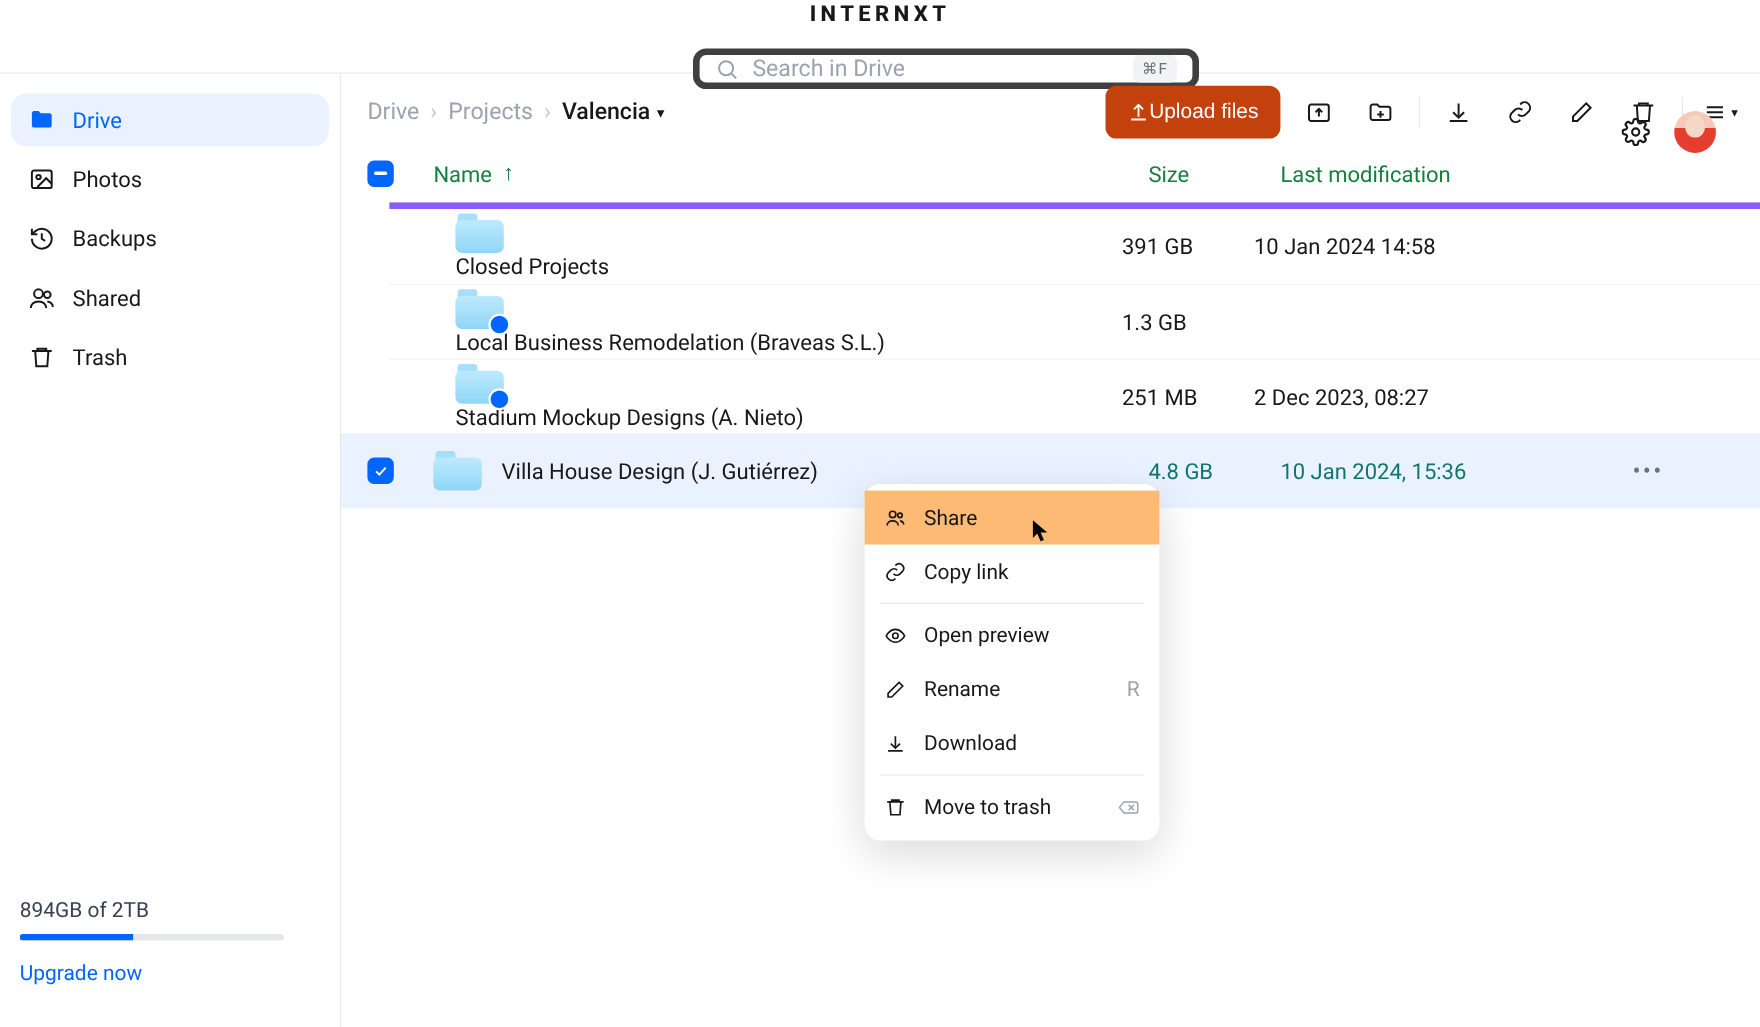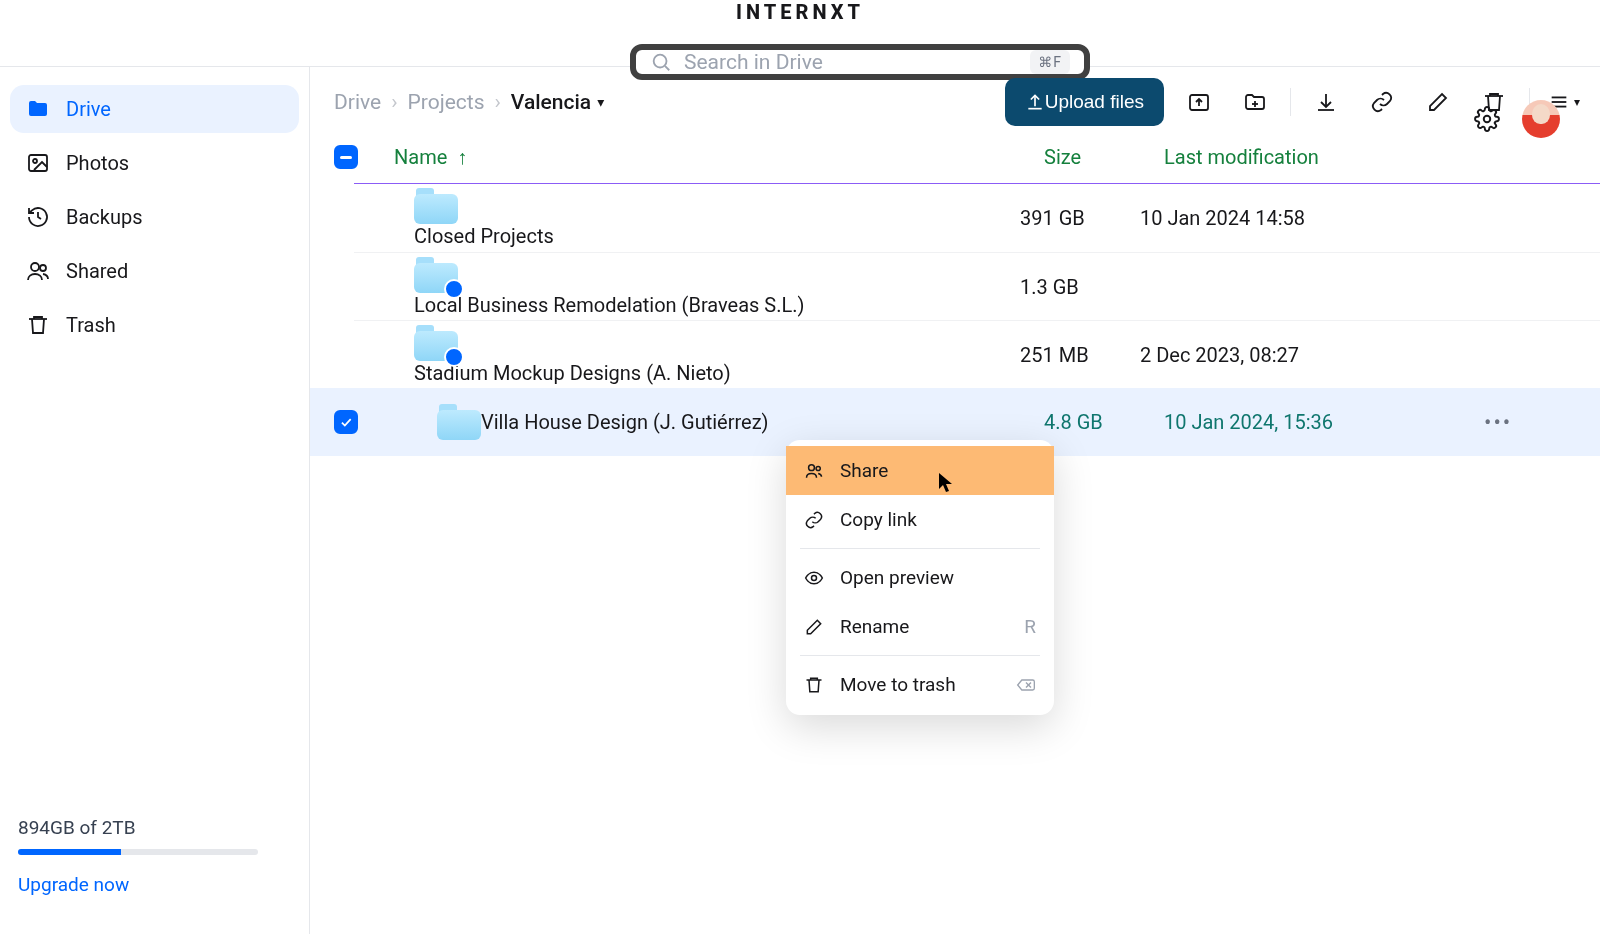--- a/index.html
+++ b/index.html
@@ -27,43 +27,43 @@
   .storage .upgrade { margin-top:18px; color:#0066FF; font-size:19px; cursor:pointer; }
 
   .main { flex:1; display:flex; flex-direction:column; }
   .toolbar { height:70px; display:flex; align-items:center; padding:0 20px 0 24px; }
   .crumbs { display:flex; align-items:center; gap:10px; font-size:21px; }
   .crumbs .muted { color:#9CA3AF; }
   .crumbs .sep { color:#C4C7CD; }
   .crumbs .current { color:#18181B; font-weight:500; display:flex; align-items:center; gap:6px;}
   .chev { color:#18181B; font-size:14px;}
   .toolbar .spacer { flex:1; }
-  .upload-btn { background:#0c4a6e; color:#fff; border:none; border-radius:10px; height:48px; padding:0 20px; font-size:19px; font-weight:500; display:flex; align-items:center; gap:0; cursor:pointer;}
+  .upload-btn { background:#c2410c; color:#fff; border:none; border-radius:10px; height:48px; padding:0 20px; font-size:19px; font-weight:500; display:flex; align-items:center; gap:0; cursor:pointer;}
   .icon-btn { width:34px; height:34px; display:flex; align-items:center; justify-content:center; cursor:pointer; color:#18181B;}
   .toolbar-group { display:flex; align-items:center; gap:22px; margin-left:18px; }
   .vdiv { width:1px; height:28px; background:#E5E7EB; margin-left:18px;}
 
   .header-row { display:grid; grid-template-columns: 60px 650px 120px 320px 40px; align-items:center; padding:8px 20px 14px 24px; color:#15803d; font-size:20px; }
   .header-row .name { display:flex; align-items:center; gap:10px; }
   .checkbox { width:24px; height:24px; border-radius:6px; border:2px solid #D1D5DB; background:#fff;}
   .checkbox.mixed { background:#0066FF; border-color:#0066FF; display:flex; align-items:center; justify-content:center;}
   .checkbox.mixed::after{ content:""; width:12px; height:3px; background:#fff; border-radius:2px;}
   .checkbox.checked { background:#0066FF; border-color:#0066FF; display:flex; align-items:center; justify-content:center;}
 
   .row { display:grid; grid-template-columns: 60px 650px 120px 320px 40px; align-items:center; height:68px; padding:0 20px 0 24px; font-size:20px; border-top:1px solid #F0F1F3;}
-  .row .namecell { display:flex; align-items:center; margin-left:43px;}
+  .row .namecell { display:flex; align-items:center; gap:18px;}
   .row .namecell .fname { color:#18181B; }
   .row.selected { background:#EAF2FF; }
   .row.selected .size, .row.selected .date { color:#0f766e; }
   .folder-icon { width:44px; height:36px; position:relative; }
   .folder-icon .tab { position:absolute; top:0; left:2px; width:18px; height:8px; background:#A6DFFB; border-radius:3px 3px 0 0;}
   .folder-icon .body { position:absolute; top:6px; left:0; right:0; bottom:0; background:linear-gradient(#BDEAFE,#8FD6F7); border-radius:6px;}
   .folder-icon .badge { position:absolute; bottom:-6px; right:-6px; width:20px; height:20px; border-radius:50%; background:#0066FF; border:2px solid #fff;}
   .list-area { position:relative; }
-  .list-body > .indent-block{ margin-left:44px; border-top:1px solid #8b5cf6;}
+  .list-body > .indent-block{ margin-left:44px; border-top:6px solid #8b5cf6;}
   .plain-row{ display:grid; grid-template-columns: 60px 606px 120px 320px 40px; align-items:center; height:68px; font-size:20px; }
   .plain-row + .plain-row { border-top:1px solid #F0F1F3;}
   .plain-row .checkcell{ }
 
   .context-menu { position:absolute; top:440px; left:786px; width:268px; background:#fff; border-radius:14px; box-shadow: 0 12px 40px rgba(0,0,0,0.15); padding:6px 0; z-index:50; }
   .context-menu .mi { display:flex; align-items:center; gap:16px; padding:13px 18px; font-size:19px; cursor:pointer;}
   .context-menu .mi.hover{ background:#fdba74;}
   .context-menu .mi .shortkey{ margin-left:auto; color:#9CA3AF;}
   .context-menu .divider{ height:1px; background:#E5E7EB; margin:4px 14px;}
 
@@ -346,20 +346,28 @@
       </svg>
     <span>Open preview</span>
   </div>
   <div class="mi">
     <svg width="20" height="20" viewBox="0 0 24 24" fill="none" stroke="#18181B" stroke-width="1.8">
         <path d="M4 20h4L20 8l-4-4L4 16v4z"></path>
       </svg>
     <span>Rename</span>
     <span class="shortkey">R</span>
   </div>
+  <div class="mi">
+    <svg width="20" height="20" viewBox="0 0 24 24" fill="none" stroke="#18181B" stroke-width="1.8">
+        <path d="M12 4v12"></path>
+        <path d="M7 12l5 5 5-5"></path>
+        <path d="M4 20h16"></path>
+      </svg>
+    <span>Download</span>
+  </div>
   <div class="divider"></div>
   <div class="mi">
     <svg width="20" height="20" viewBox="0 0 24 24" fill="none" stroke="#18181B" stroke-width="1.8">
         <polyline points="3 6 21 6"></polyline>
         <path d="M8 6V4h8v2"></path>
         <path d="M6 6l1 14h10l1-14"></path>
       </svg>
     <span>Move to trash</span>
     <span class="shortkey">
       <svg width="20" height="14" viewBox="0 0 24 16" fill="none" stroke="#9CA3AF" stroke-width="1.6">

